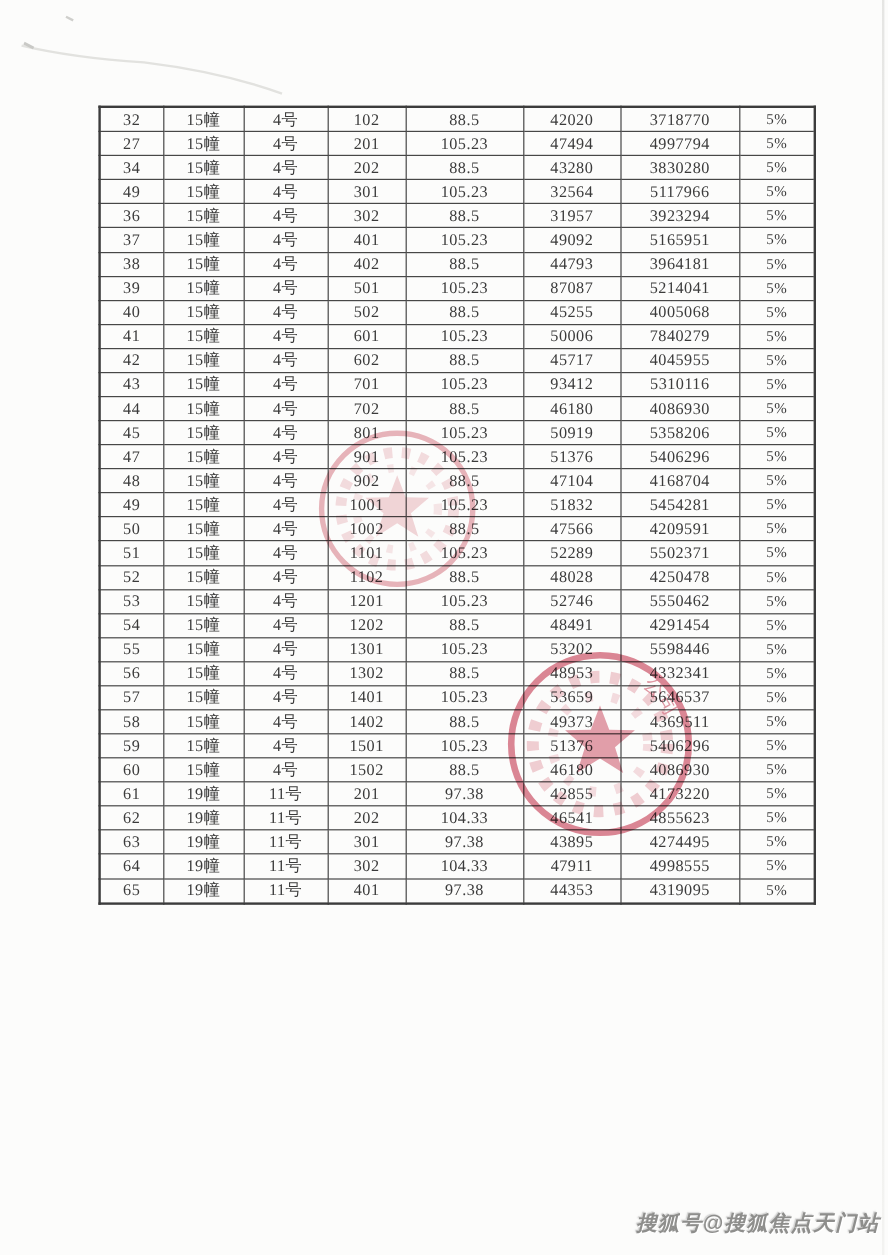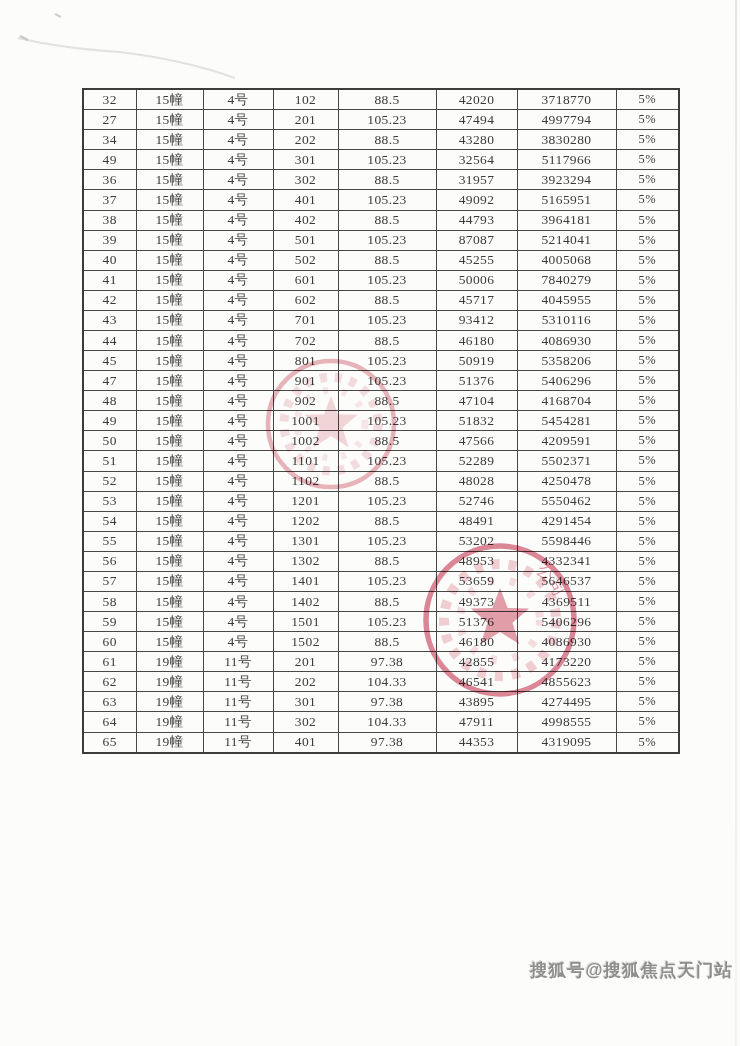--- a/index.html
+++ b/index.html
@@ -73,28 +73,29 @@
   .seal-lower {
     left: 416px;
     top: 536px;
     opacity: 0.66;
   }
 
   
   .watermark {
     position: absolute;
     right: 7px;
-    top: 958px;
+    top: 1007px;
     font-family: "Liberation Sans", "DejaVu Sans", sans-serif;
     font-weight: bold;
     font-size: 17.5px;
     letter-spacing: 1px;
     color: #8e8e8c;
     text-shadow: 1px 1px 0 #ffffff, -1px -1px 1px rgba(120,120,120,0.35);
     white-space: nowrap;
+    font-style: italic;
   }
 </style>
 </head>
 <body>
 
 <svg class="crease-svg" width="300" height="110" viewBox="0 0 300 110">
   <path d="M 18 38 Q 60 48 120 52 Q 185 60 235 78" stroke="#e2e2df" stroke-width="2" fill="none"></path>
   <path d="M 55 14 l 6 3" stroke="#cfcfcc" stroke-width="2" fill="none"></path>
   <path d="M 20 36 l 8 4" stroke="#c9c9c6" stroke-width="2.5" fill="none"></path>
 </svg>

